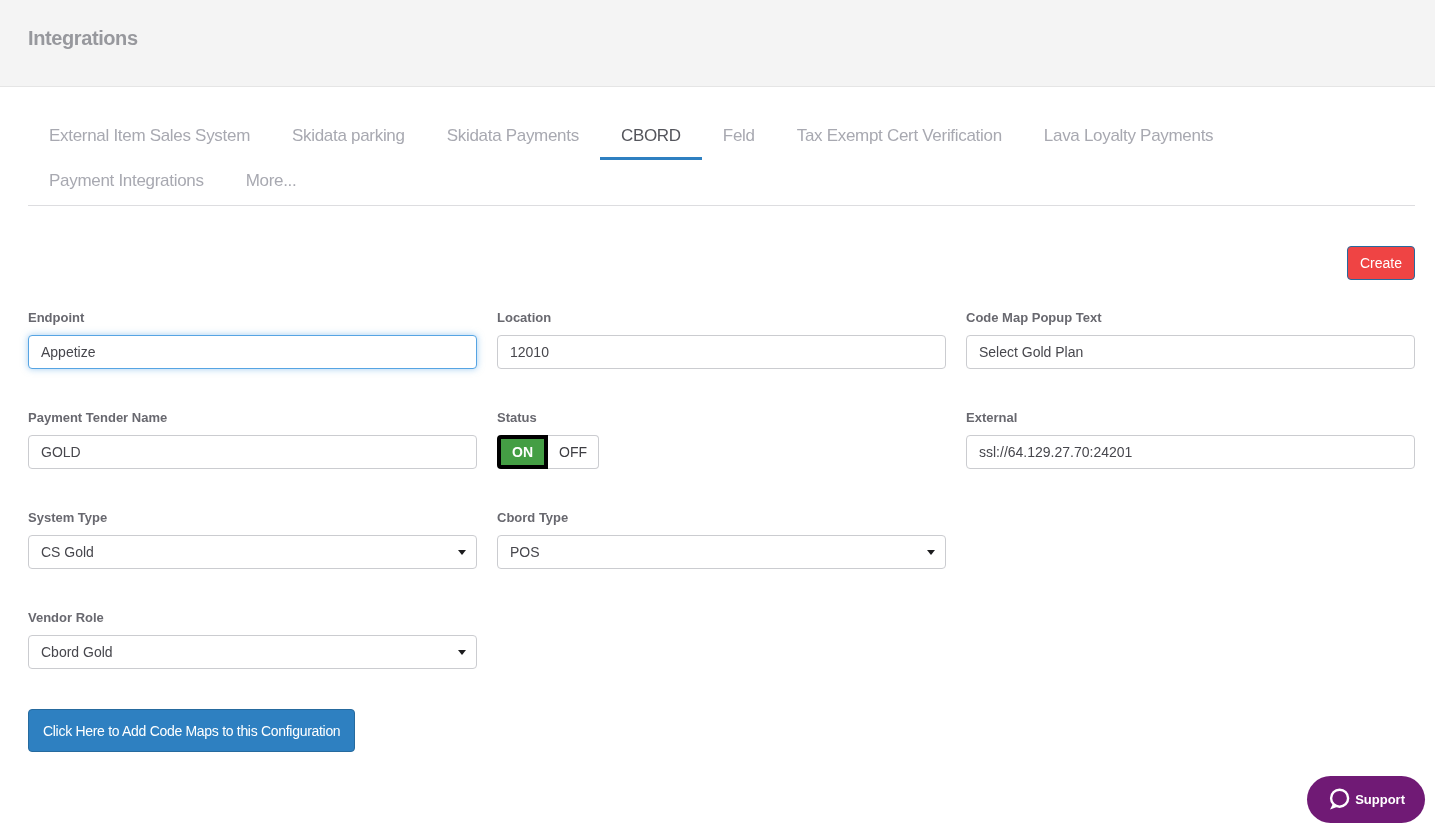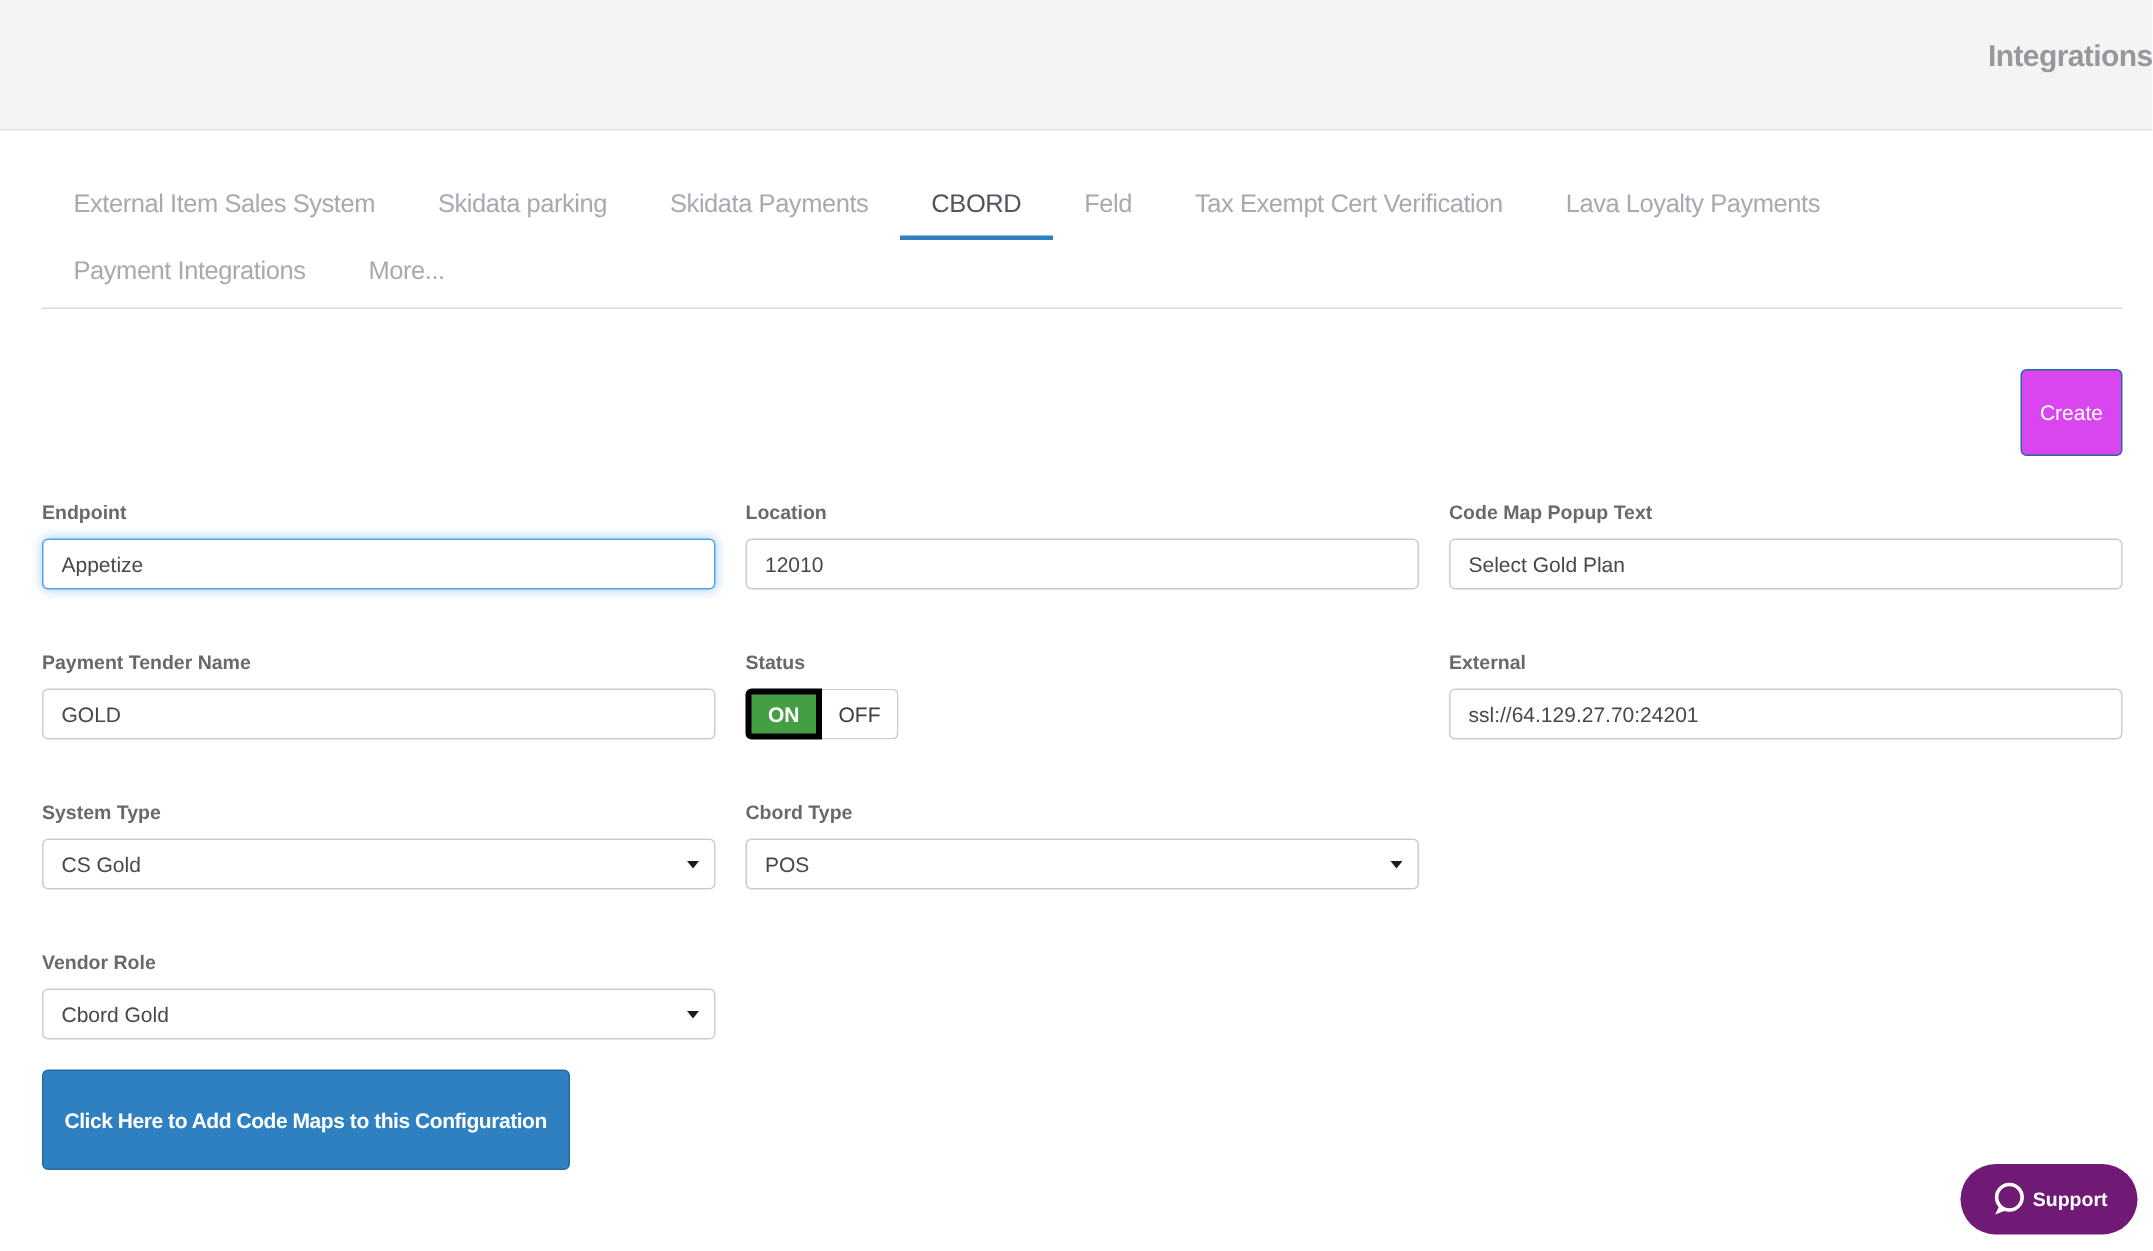--- a/index.html
+++ b/index.html
@@ -17,21 +17,20 @@
     background: #f4f4f4;
     border-bottom: 1px solid #e5e5e5;
   }
   .page-title {
     margin: 0;
     padding: 27px 0 0 28px;
     font-size: 20px;
     font-weight: bold;
     color: #97989d;
     letter-spacing: -0.4px;
-    text-align: right;
   }
   
   .tabs {
     margin: 28px 20px 0 28px;
     padding: 0;
     list-style: none;
     display: flex;
     flex-wrap: wrap;
     border-bottom: 1px solid #dddde0;
   }
@@ -52,22 +51,22 @@
   }
   
   .content { padding: 0 20px 0 28px; }
   .create-row {
     margin-top: 40px;
     display: flex;
     justify-content: flex-end;
   }
   .btn-create {
     height: 32px;
-    padding: 12px 12px;
-    background: #d946ef;
+    padding: 0 12px;
+    background: #ef4444;
     border: 1px solid #266a9e;
     border-radius: 4px;
     color: #ffffff;
     font-size: 14px;
     font-family: inherit;
     cursor: pointer;
   }
   .section-head {
     margin-top: 16px;
     display: flex;
@@ -156,29 +155,29 @@
   .toggle .seg.off {
     background: #ffffff;
     border: 1px solid #cbccd0;
     border-left: none;
     border-radius: 0 4px 4px 0;
     color: #3d3d42;
     padding: 0 11px;
   }
   
   .btn-add {
-    margin-top: 20px;
+    margin-top: 40px;
     height: 33px;
-    padding: 16px 14px;
+    padding: 4px 14px;
     background: #2e80c1;
     border: 1px solid #266a9e;
     border-radius: 4px;
     color: #ffffff;
     font-size: 14px;
-    font-weight: bold;
+    font-weight: normal;
     font-family: inherit;
     cursor: pointer;
     letter-spacing: -0.3px;
   }
   
   .support-launcher {
     position: absolute;
     right: 10px;
     bottom: 11px;
     height: 47px;

